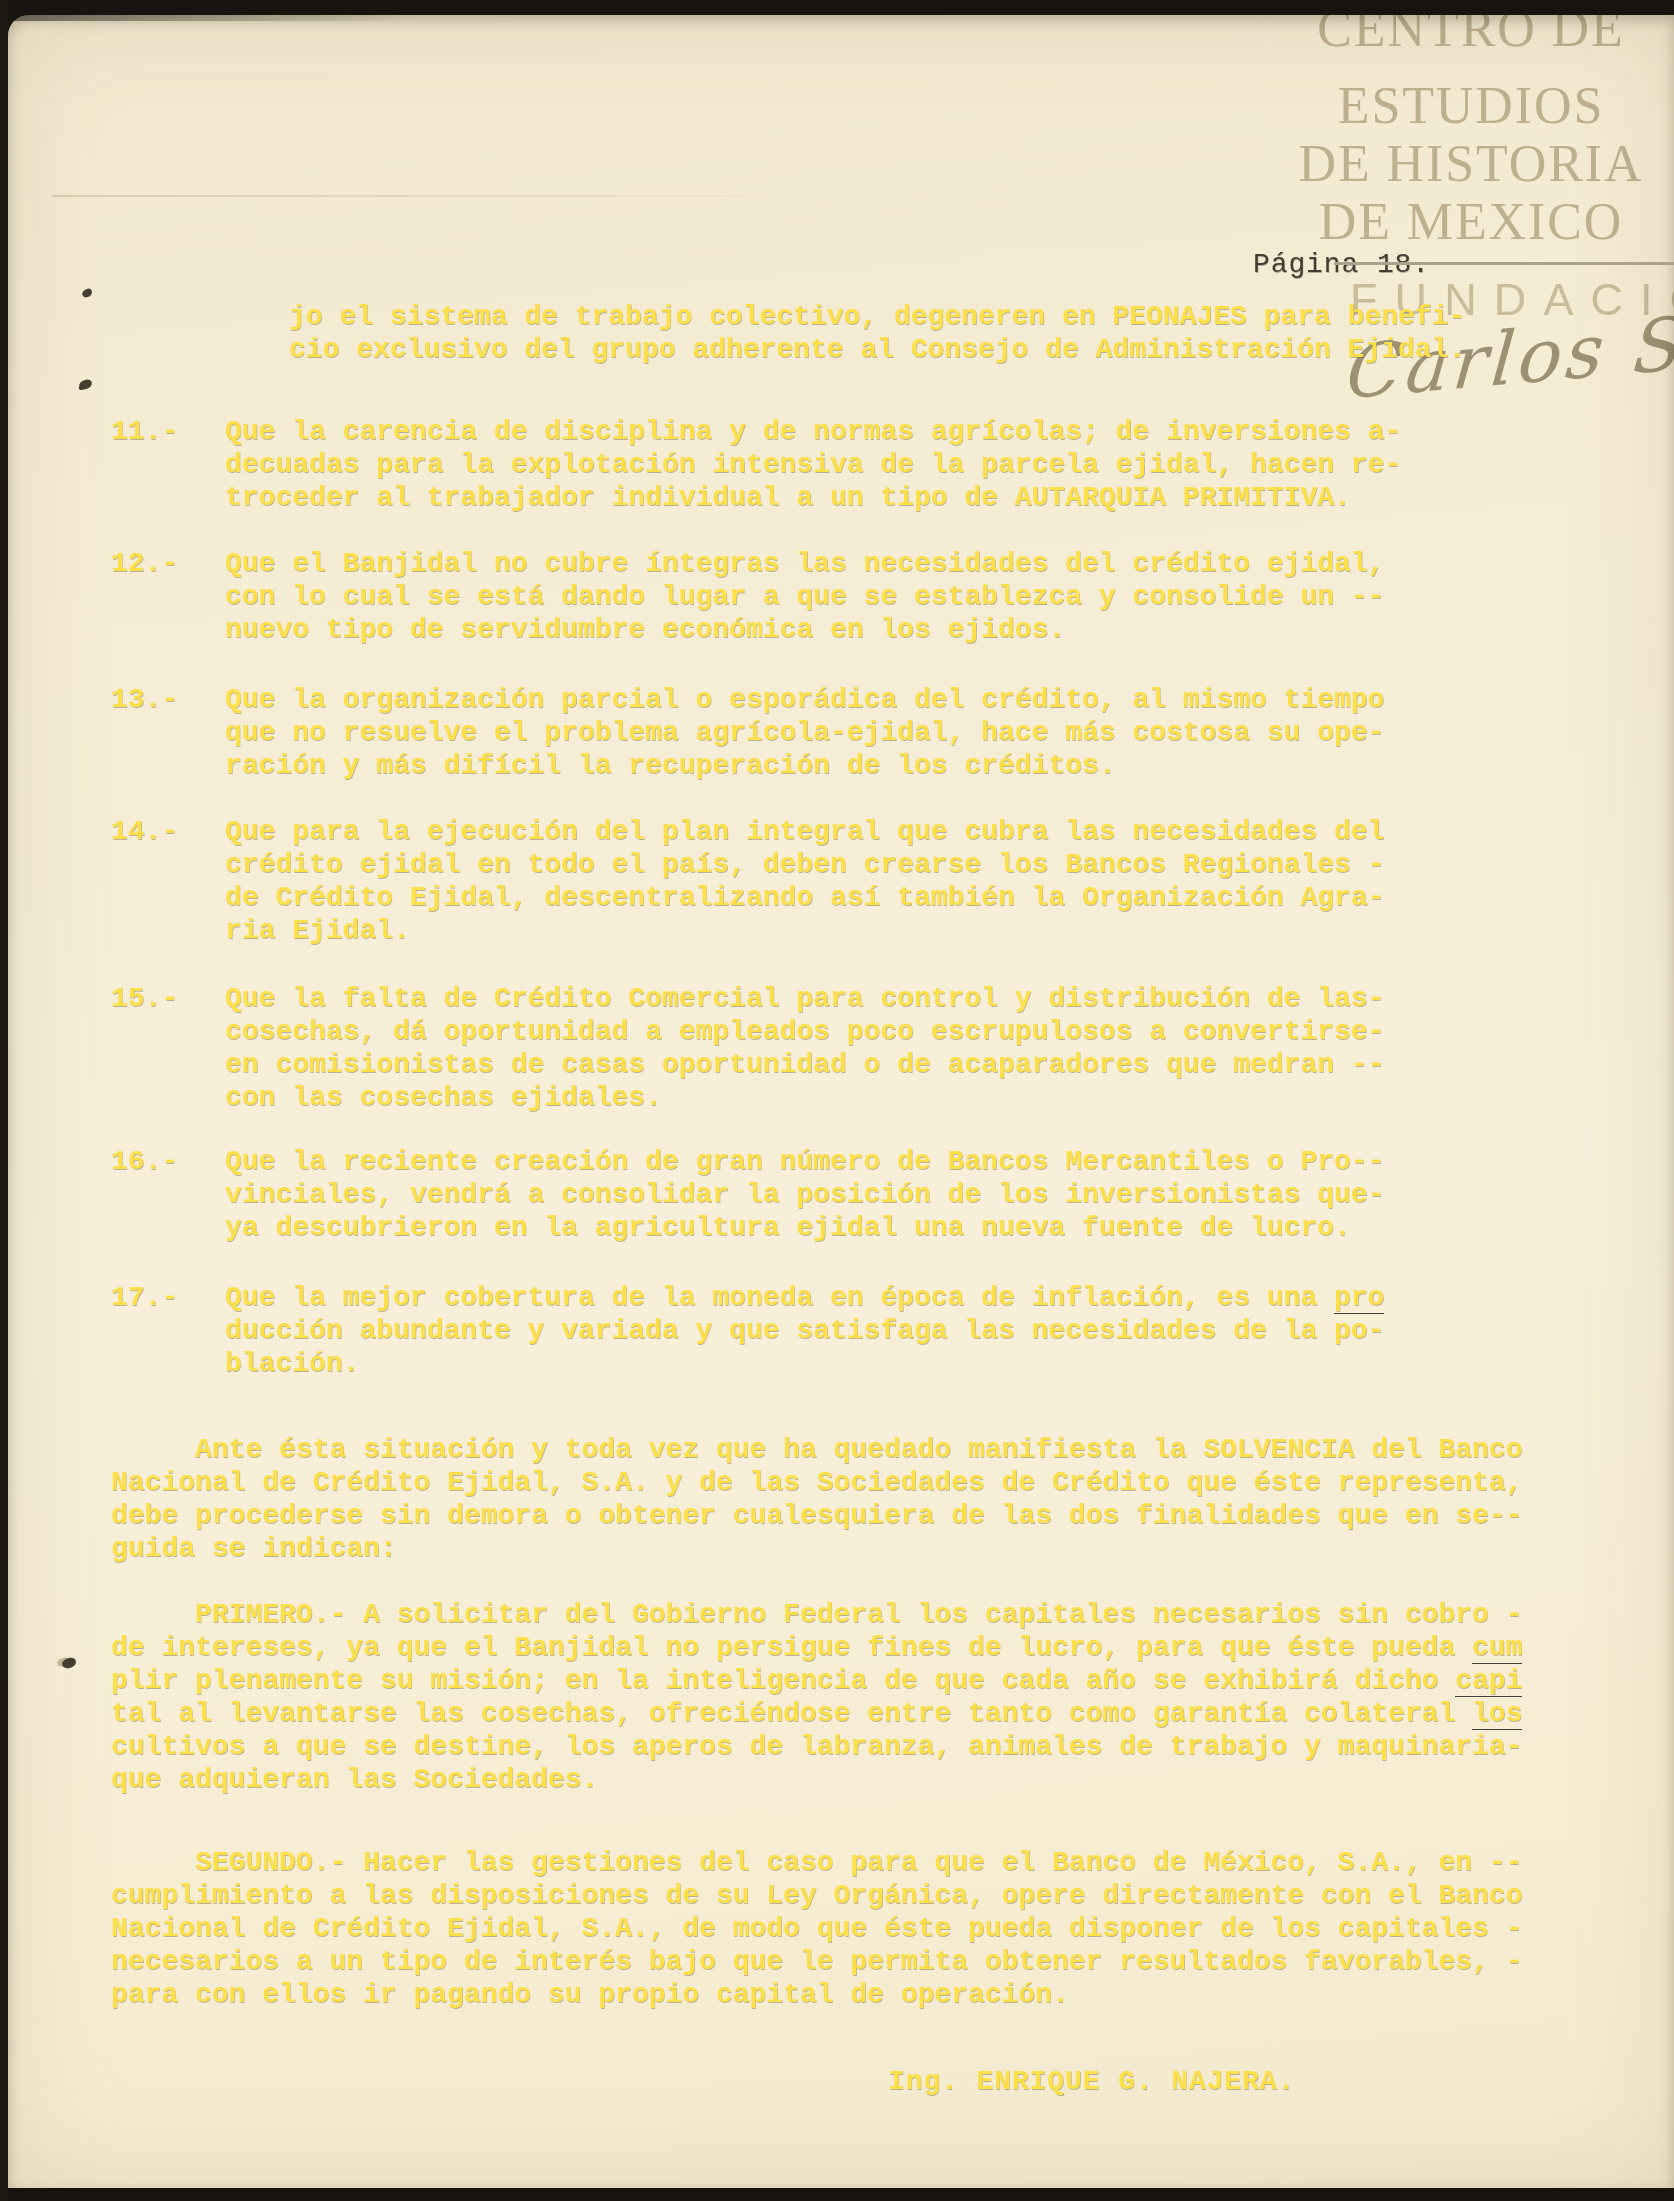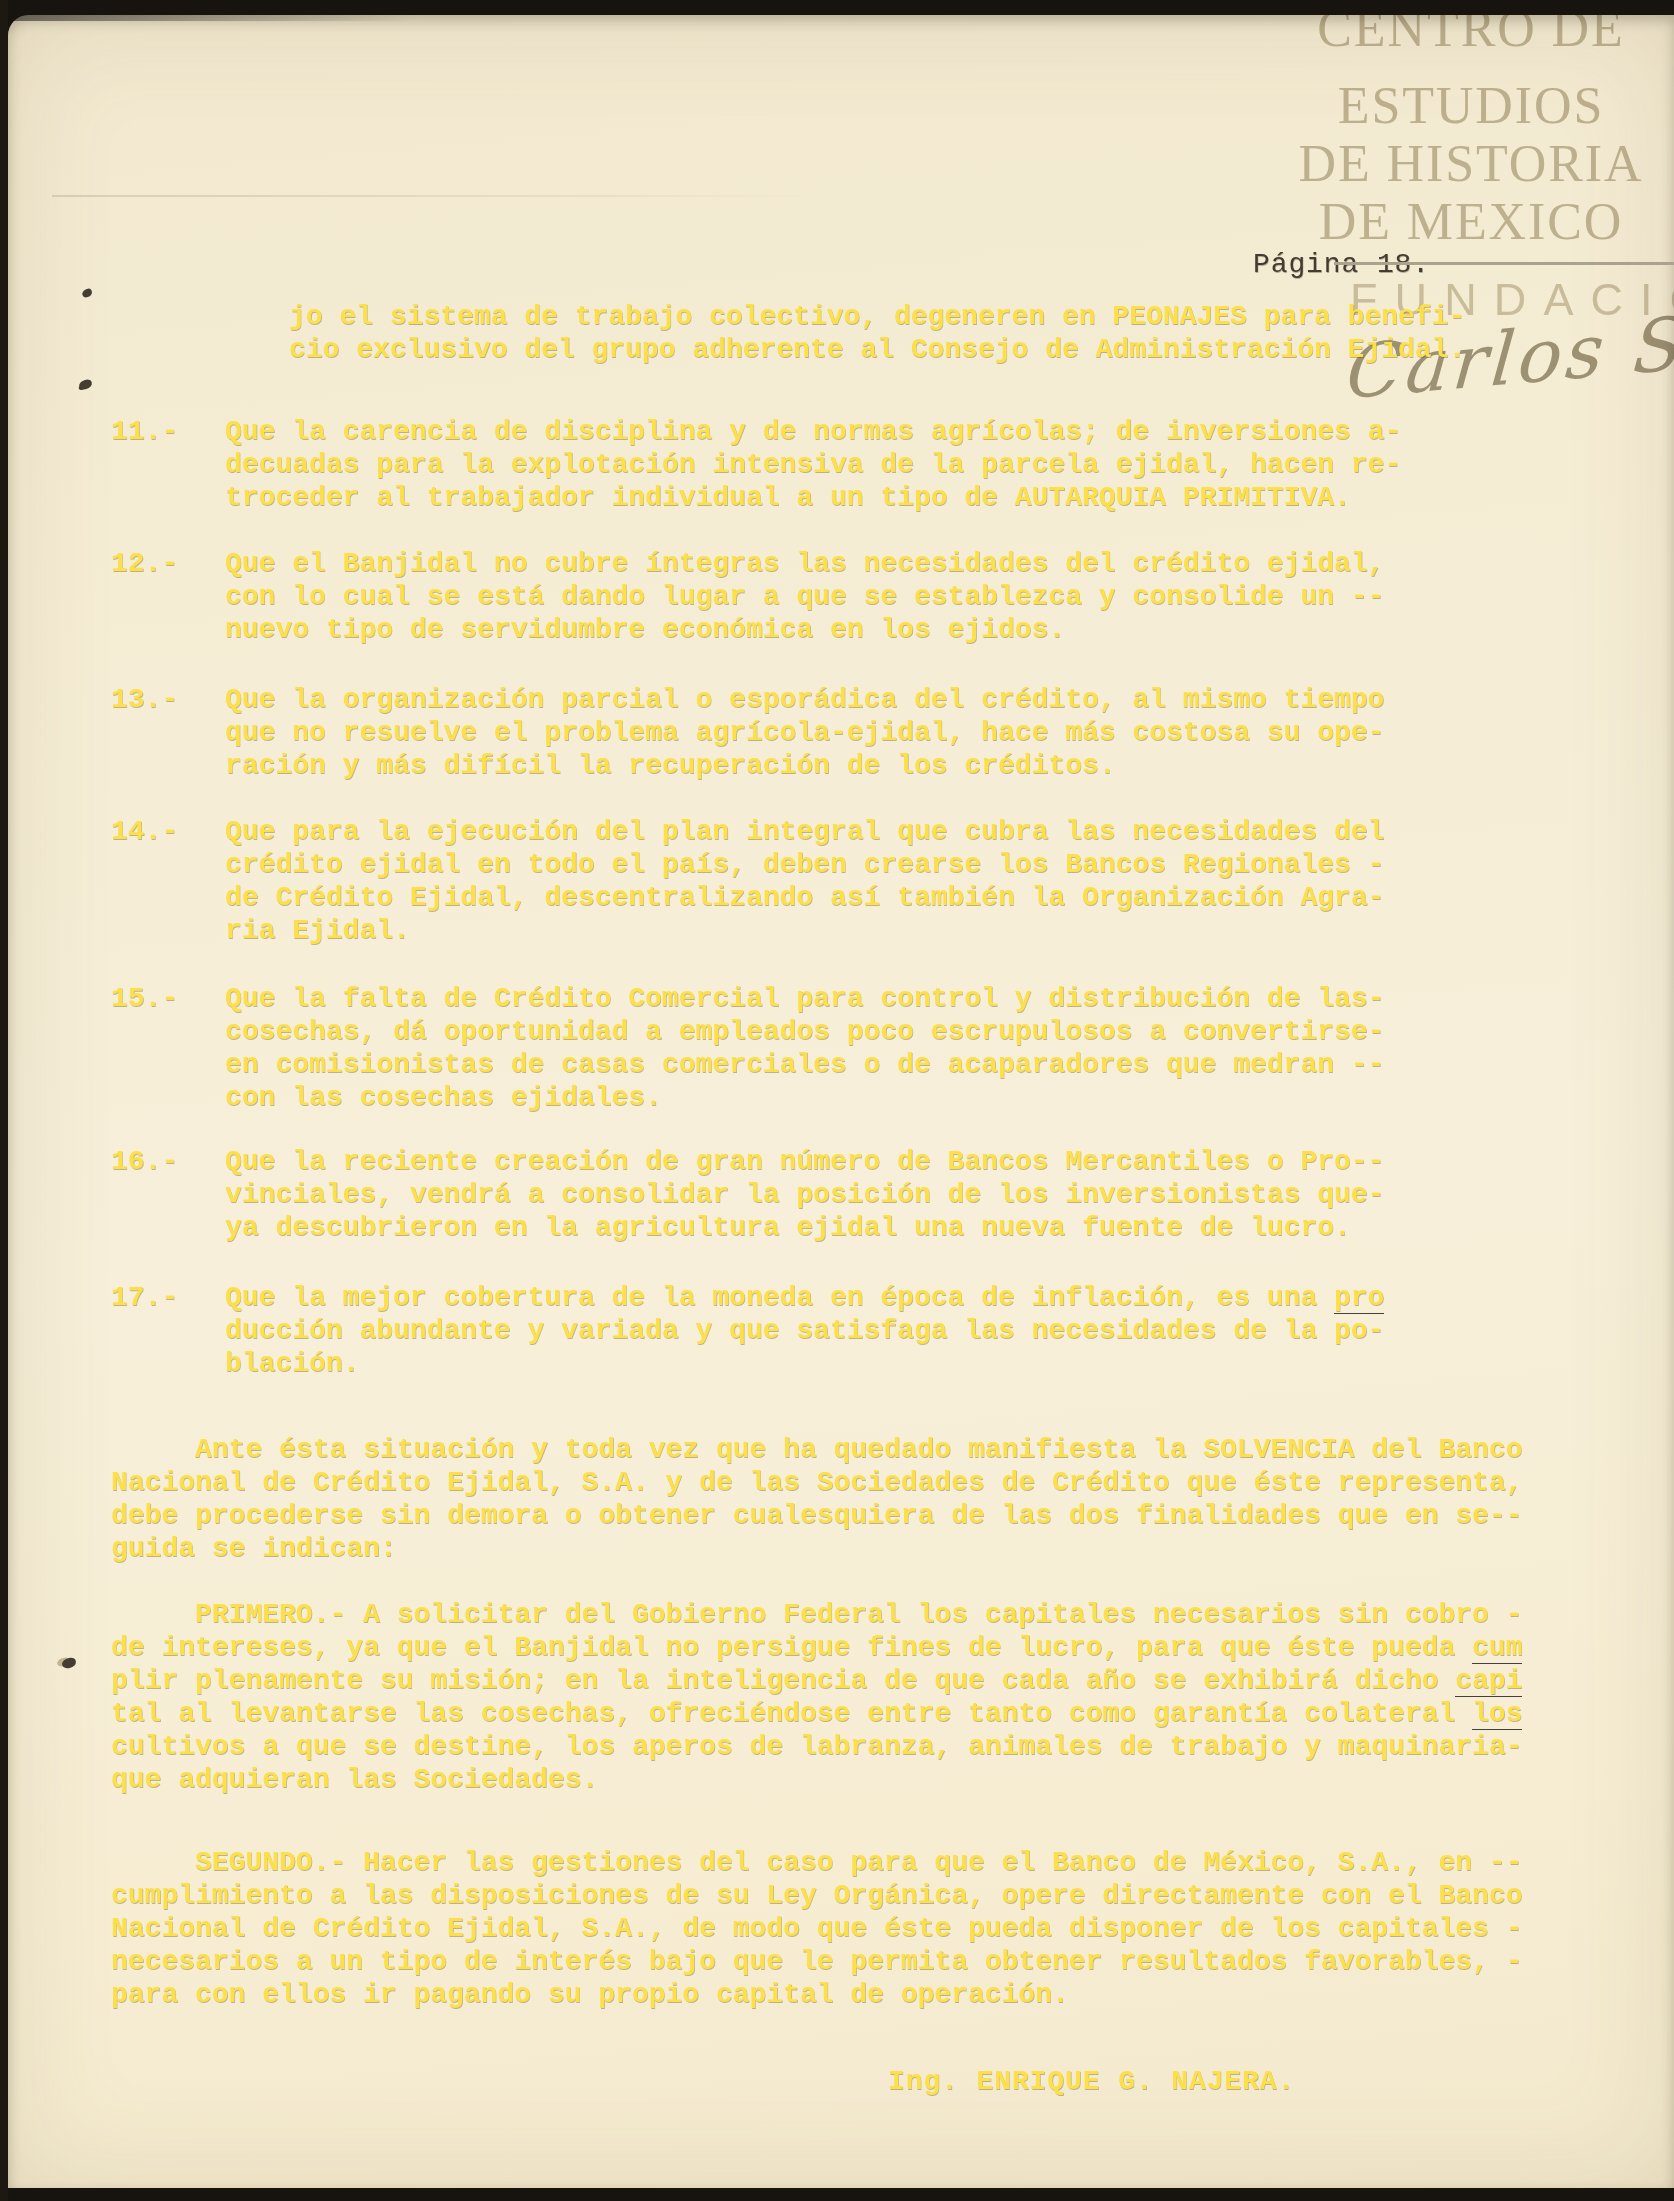--- a/index.html
+++ b/index.html
@@ -122,21 +122,21 @@
         <span class="item-num">14.-</span>
         <span class="line">Que para la ejecución del plan integral que cubra las necesidades del</span>
         <span class="line">crédito ejidal en todo el país, deben crearse los Bancos Regionales -</span>
         <span class="line">de Crédito Ejidal, descentralizando así también la Organización Agra-</span>
         <span class="line">ria Ejidal.</span>
       </div>
       <div class="item" style="margin-top: 35px;">
         <span class="item-num">15.-</span>
         <span class="line">Que la falta de Crédito Comercial para control y distribución de las-</span>
         <span class="line">cosechas, dá oportunidad a empleados poco escrupulosos a convertirse-</span>
-        <span class="line">en comisionistas de casas comerciales o de acaparadores que medran --</span>
+        <span class="line">en comisionistas de casas oportunidad o de acaparadores que medran --</span>
         <span class="line">con las cosechas ejidales.</span>
       </div>
       <div class="item" style="margin-top: 31px;">
         <span class="item-num">16.-</span>
         <span class="line">Que la reciente creación de gran número de Bancos Mercantiles o Pro--</span>
         <span class="line">vinciales, vendrá a consolidar la posición de los inversionistas que-</span>
         <span class="line">ya descubrieron en la agricultura ejidal una nueva fuente de lucro.</span>
       </div>
       <div class="item" style="margin-top: 37px;">
         <span class="item-num">17.-</span>

